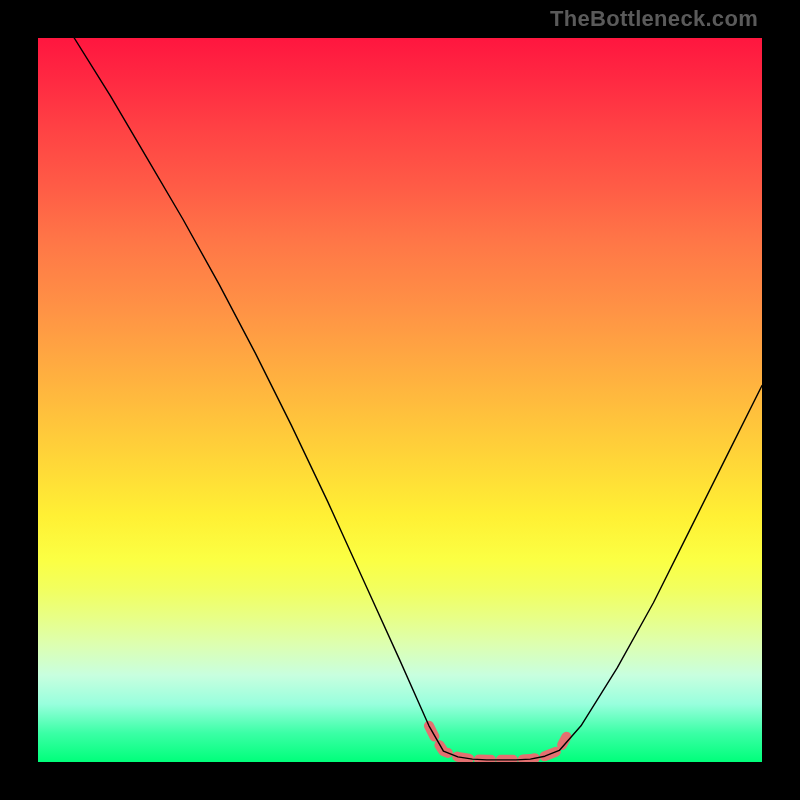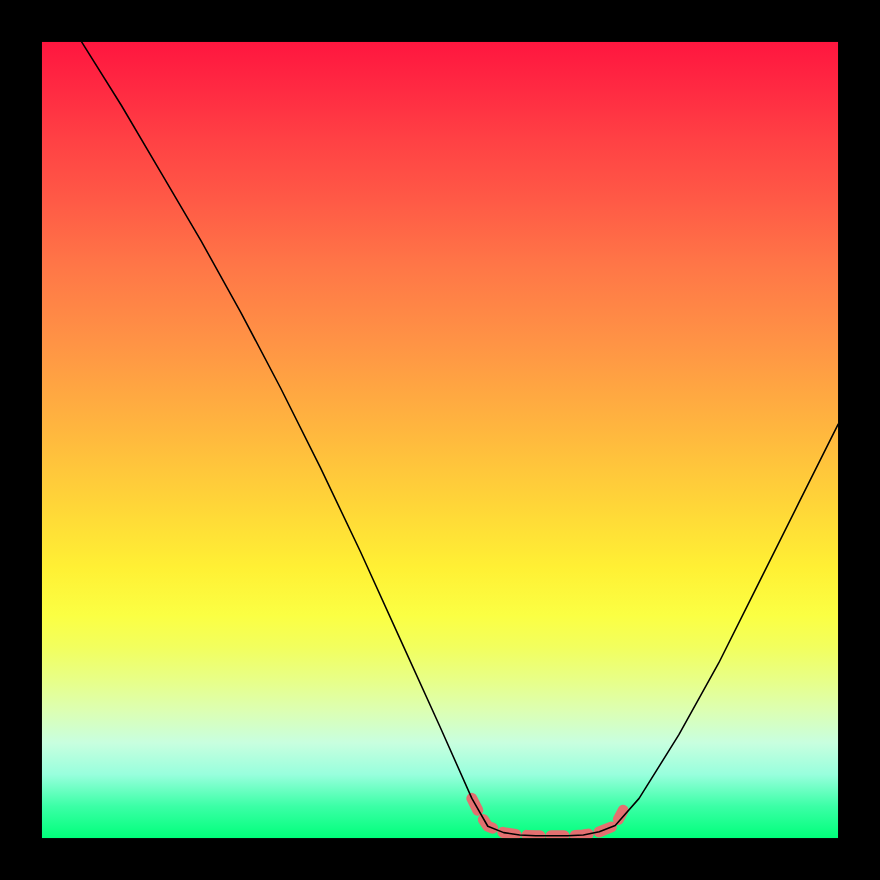--- a/index.html
+++ b/index.html
@@ -75,13 +75,14 @@
     <div class="gradient-bg"></div>
     <svg class="curve-layer" viewBox="0 0 724 724" preserveAspectRatio="none">
       <g>
         <path id="highlight-path" fill="none" stroke="#e37070" stroke-width="10" stroke-linecap="round" stroke-linejoin="round" stroke-dasharray="12 10" d="M390.96 687.80 L398.20 702.28 L405.44 713.14 L419.92 718.93 L434.40 721.10 L448.88 721.83 L463.36 721.83 L477.84 721.83 L492.32 721.10 L506.80 718.21 L521.28 712.42 L528.52 698.66"></path>
       </g>
       <g>
         <path id="curve-path" fill="none" stroke="#000000" stroke-width="1.4" stroke-linecap="round" stroke-linejoin="round" d="M36.20 0.00 L72.40 57.92 L108.60 119.46 L144.80 181.00 L181.00 246.16 L217.20 314.94 L253.40 387.34 L289.60 463.36 L325.80 543.00 L362.00 622.64 L390.96 687.80 L405.44 713.14 L405.44 713.14 L419.92 718.93 L434.40 721.10 L448.88 721.83 L463.36 721.83 L477.84 721.83 L492.32 721.10 L506.80 718.21 L521.28 712.42 L521.28 712.42 L543.00 687.80 L579.20 629.88 L615.40 564.72 L651.60 492.32 L687.80 419.92 L724.00 347.52"></path>
       </g>
     </svg>
   </div>
+  <div class="watermark">TheBottleneck.com</div>
 </div>
 
 </body></html>

